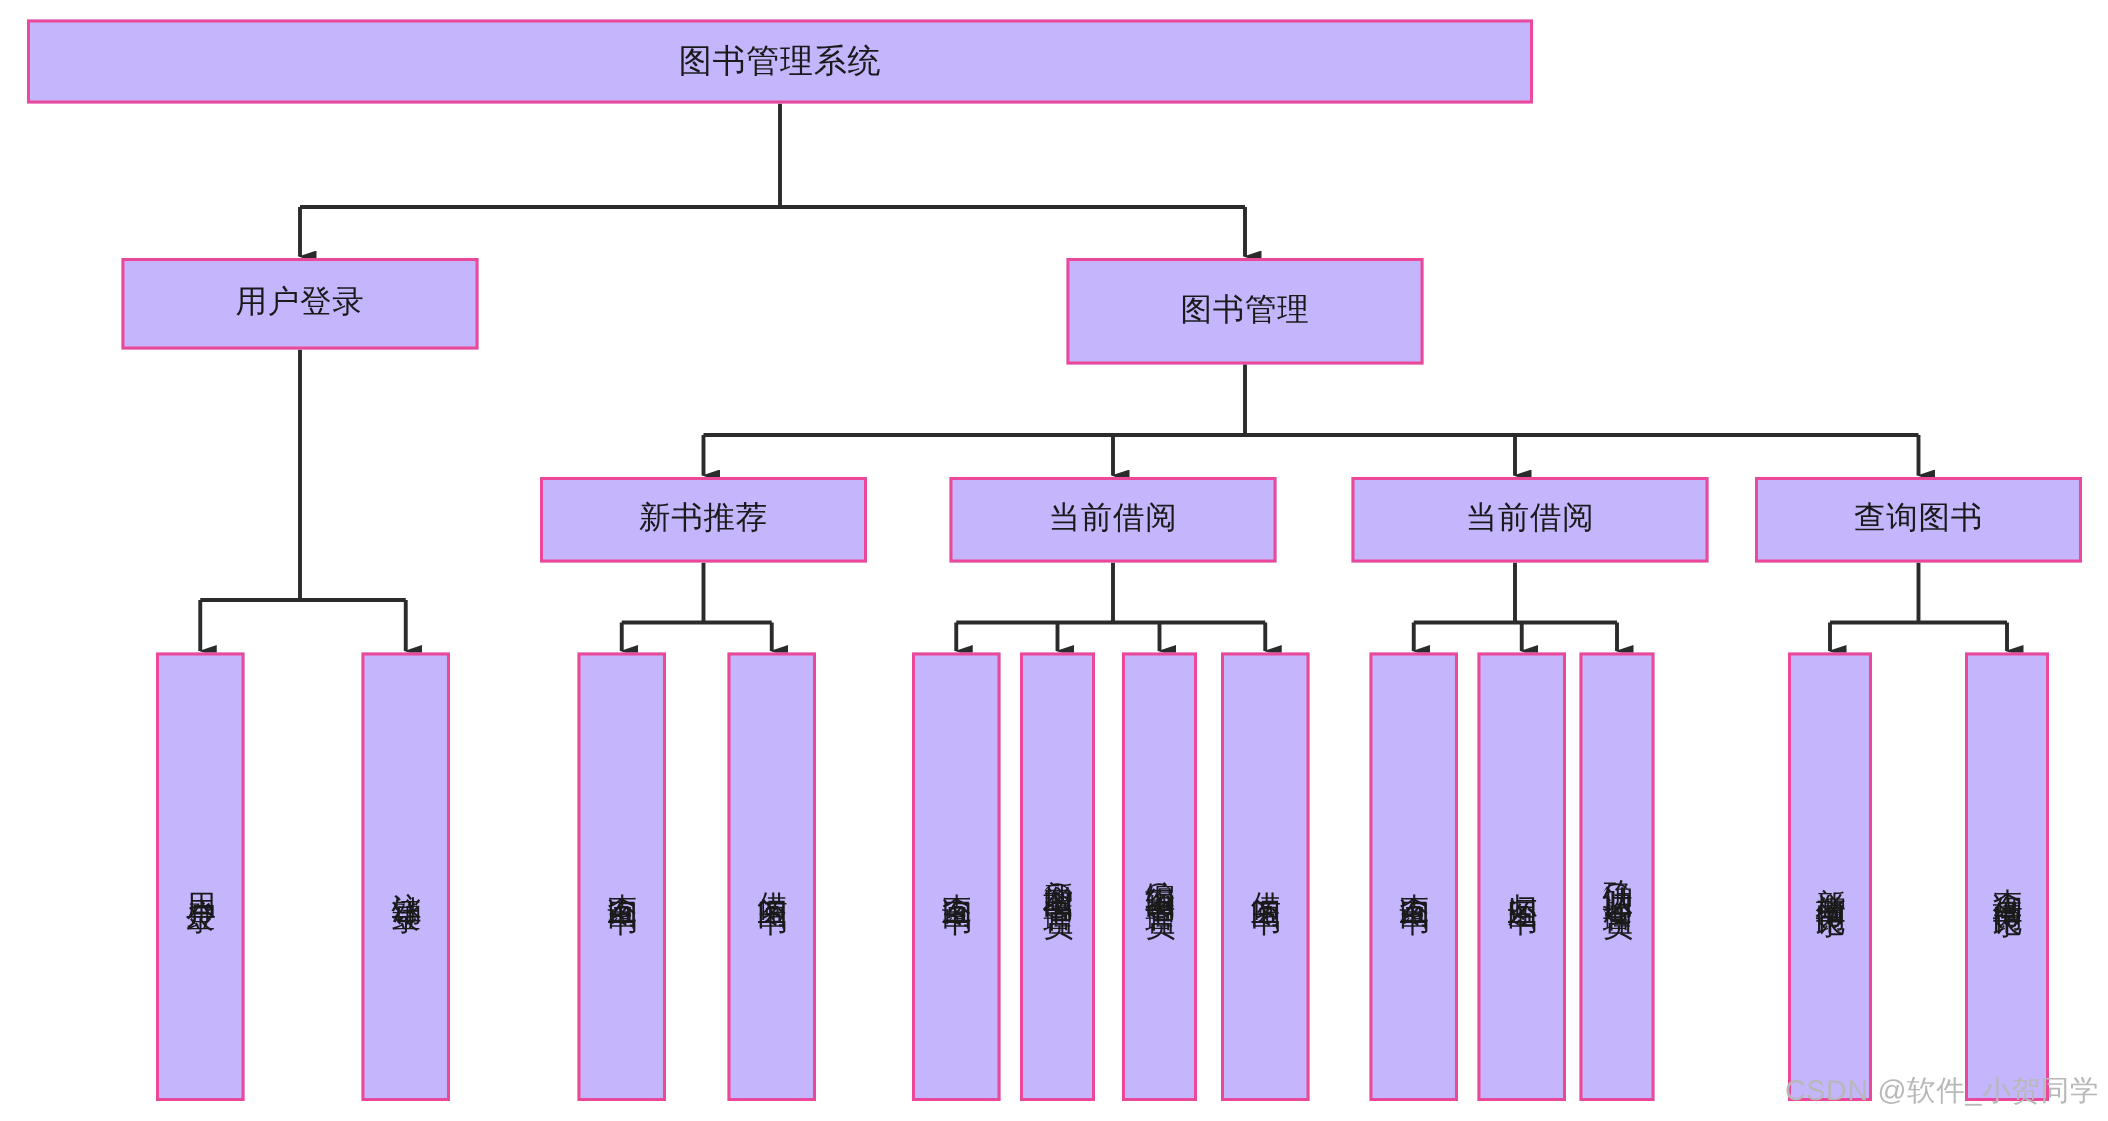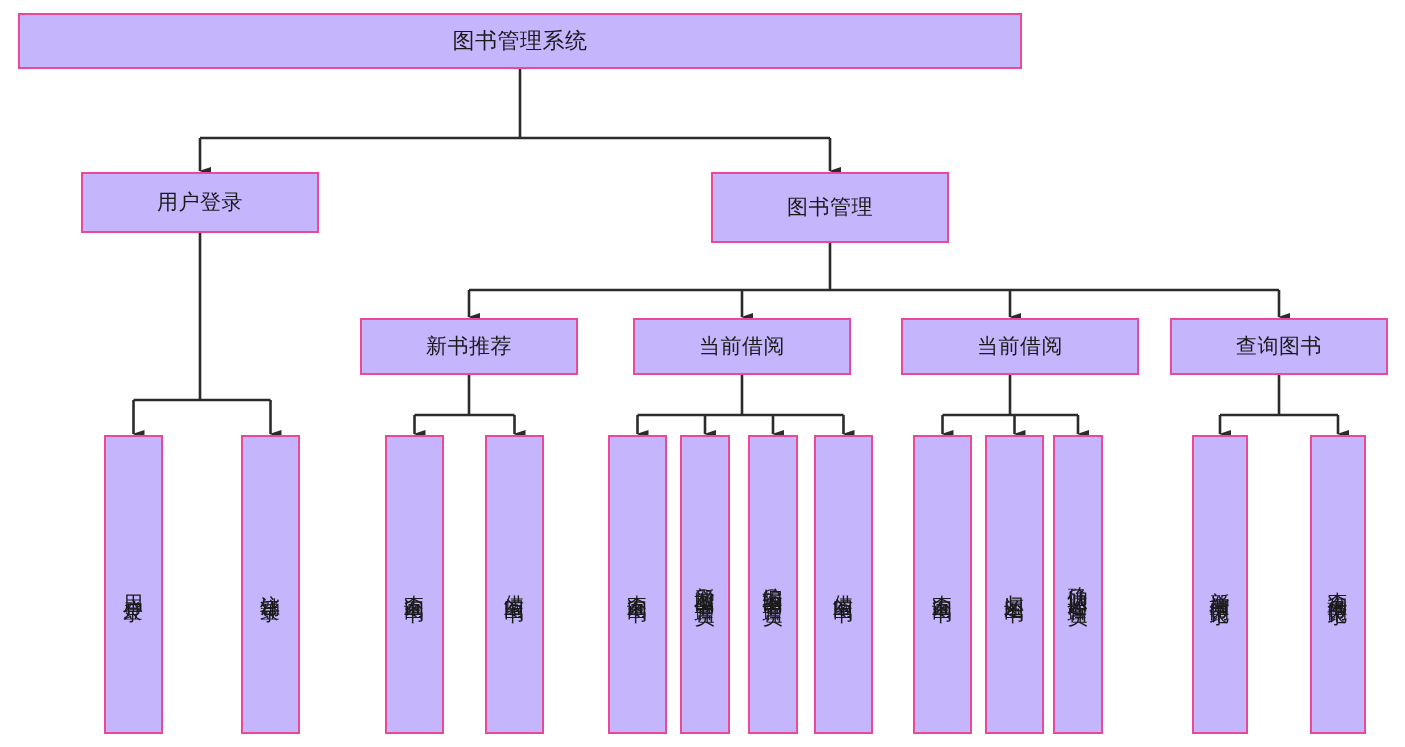--- a/index.html
+++ b/index.html
@@ -158,14 +158,15 @@
         <span class="node-label">确认归还（管理员）</span>
       </div>
       <div class="node-box level3 leaf vertical" style="left: 1192px; top: 435px; width: 56px; height: 299px;">
         <span class="node-label">新增借阅记录</span>
       </div>
       <div class="node-box level3 leaf vertical" style="left: 1310px; top: 435px; width: 56px; height: 299px;">
         <span class="node-label">查询借阅记录</span>
       </div>
     </div>
 
+  <div class="watermark" style="left: 1190px; top: 714px; color: rgb(184, 184, 184);">CSDN @软件_小贺同学</div>
 
 </div>
 
 </body></html>

